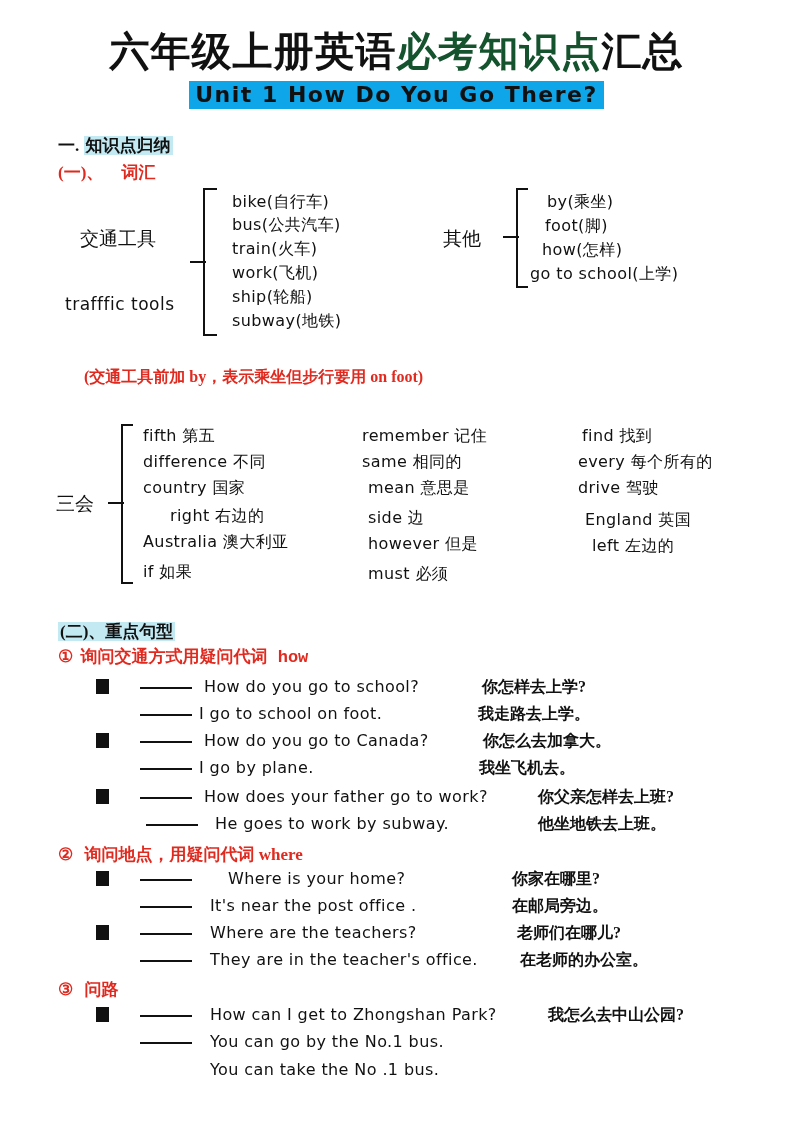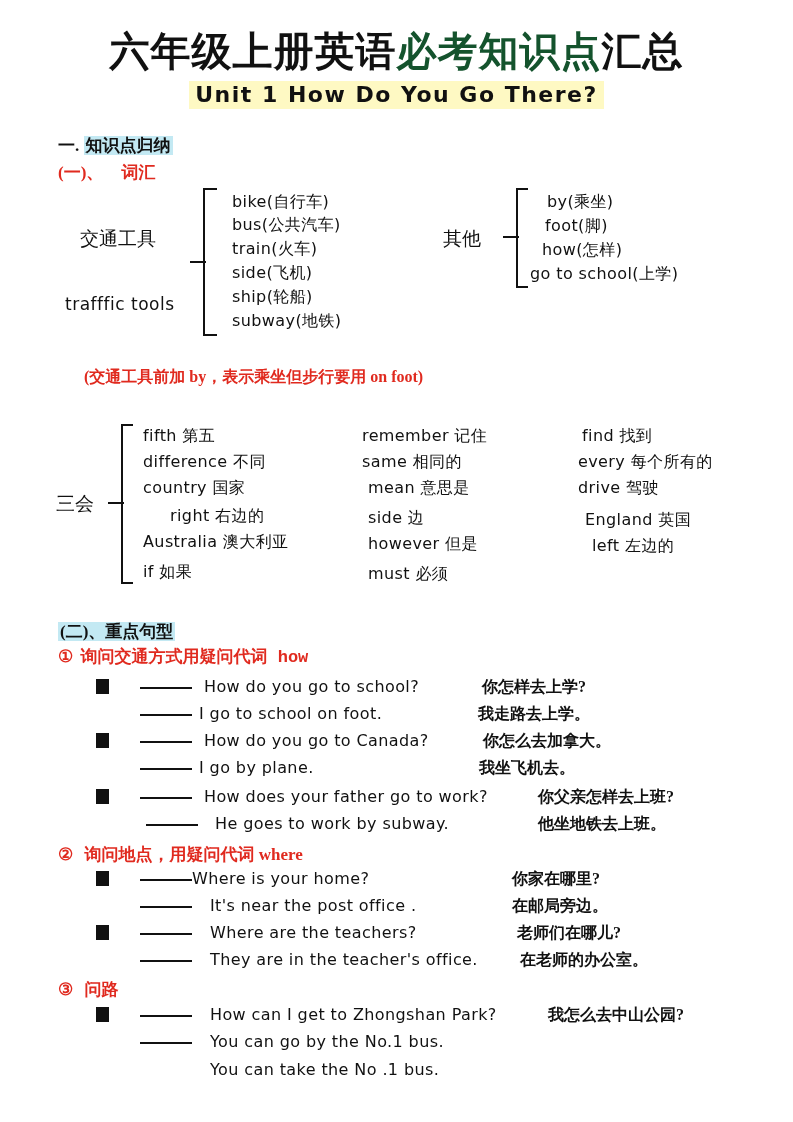--- a/index.html
+++ b/index.html
@@ -32,21 +32,21 @@
 
   .subtitle-wrap {
     text-align: center;
     margin-top: 7px;
   }
   .subtitle {
     display: inline-block;
     font-size: 22px;
     font-weight: 700;
     letter-spacing: 1.5px;
-    background: #fef9c3;
+    background: #0ea5e9;
     padding: 1px 6px 2px 6px;
     font-family: "DejaVu Sans", sans-serif;
   }
 
   
   .h-major {
     position: absolute;
     font-family: "Liberation Serif", serif;
     font-size: 17px;
     font-weight: 700;
@@ -146,21 +146,21 @@
 </div>
 
 <div class="abs lbl-cn" style="left:80px; top:226px;">交通工具</div>
 <div class="abs lbl-en" style="left:65px; top:268px;">trafffic tools</div>
 <div class="bracket" style="left:203px; top:188px; width:14px; height:148px;"></div>
 <div class="bracket-tick" style="left:190px; top:261px; width:16px;"></div>
 
 <div class="abs en" style="left:232px; top:192px;">bike(自行车)</div>
 <div class="abs en" style="left:232px; top:215px;">bus(公共汽车)</div>
 <div class="abs en" style="left:232px; top:239px;">train(火车)</div>
-<div class="abs en" style="left:232px; top:263px;">side(飞机)</div>
+<div class="abs en" style="left:232px; top:263px;">work(飞机)</div>
 <div class="abs en" style="left:232px; top:287px;">ship(轮船)</div>
 <div class="abs en" style="left:232px; top:311px;">subway(地铁)</div>
 
 <div class="abs lbl-cn" style="left:443px; top:226px;">其他</div>
 <div class="bracket" style="left:516px; top:188px; width:12px; height:100px;"></div>
 <div class="bracket-tick" style="left:503px; top:236px; width:16px;"></div>
 
 <div class="abs en" style="left:547px; top:192px;">by(乘坐)</div>
 <div class="abs en" style="left:545px; top:216px;">foot(脚)</div>
 <div class="abs en" style="left:542px; top:240px;">how(怎样)</div>
@@ -228,21 +228,21 @@
 <div class="abs en" style="left:215px; top:814px;">He goes to work by subway.</div>
 <div class="abs cn" style="left:538px; top:814px;">他坐地铁去上班。</div>
 
 <div class="h-red" style="left:58px; top:843px;">
   <span>②</span>
   <span style="margin-left:7px;">询问地点，用疑问代词 where</span>
 </div>
 
 <div class="sq" style="left:96px;  top:871px;"></div>
 <div class="dash" style="left:140px; top:879px;"></div>
-<div class="abs en" style="left:192px; top:869px;text-align:center;">Where is your home?</div>
+<div class="abs en" style="left:228px; top:869px;text-align:center;">Where is your home?</div>
 <div class="abs cn" style="left:512px; top:869px;">你家在哪里?</div>
 
 <div class="dash" style="left:140px; top:906px;"></div>
 <div class="abs en" style="left:210px; top:896px;">It's near the post office .</div>
 <div class="abs cn" style="left:512px; top:896px;">在邮局旁边。</div>
 
 <div class="sq" style="left:96px;  top:925px;"></div>
 <div class="dash" style="left:140px; top:933px;"></div>
 <div class="abs en" style="left:210px; top:923px;">Where are the teachers?</div>
 <div class="abs cn" style="left:517px; top:923px;">老师们在哪儿?</div>

